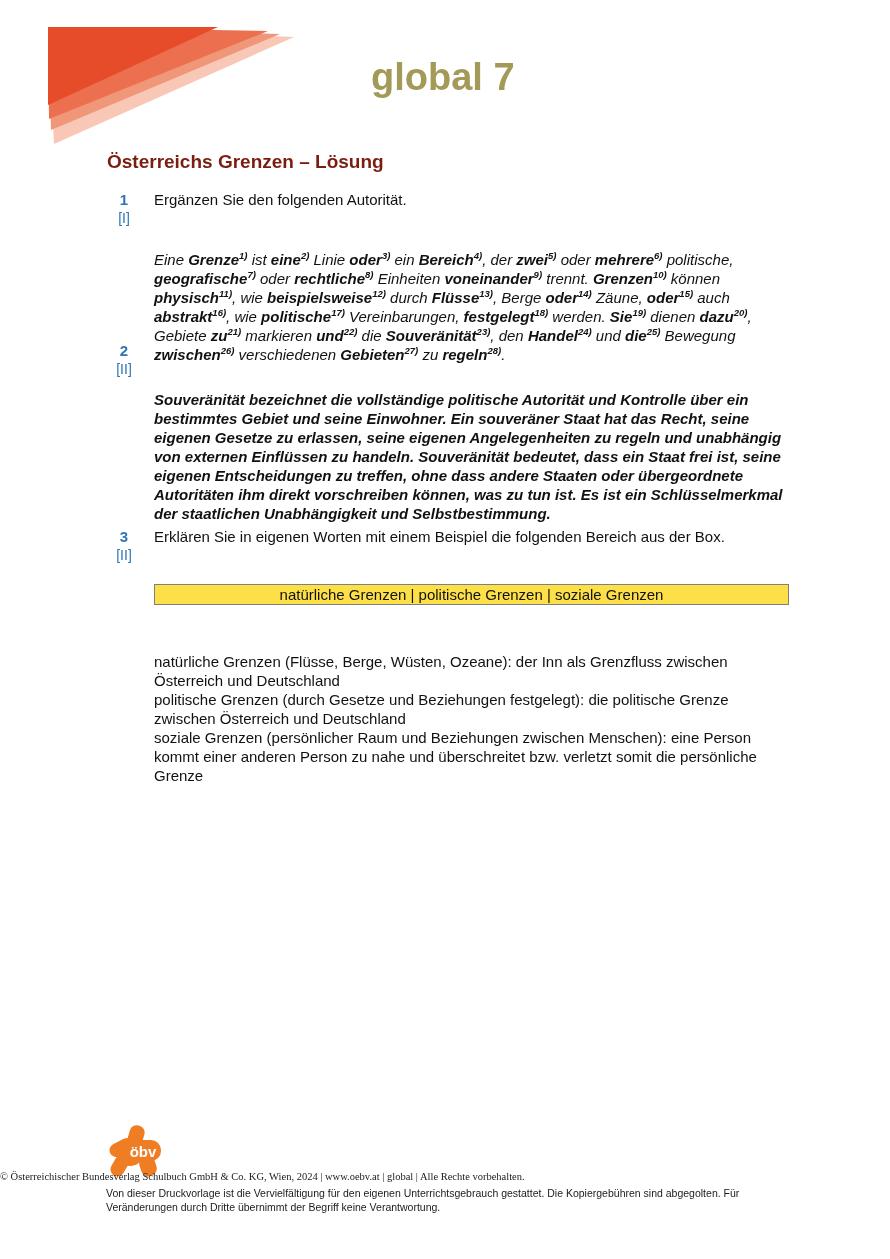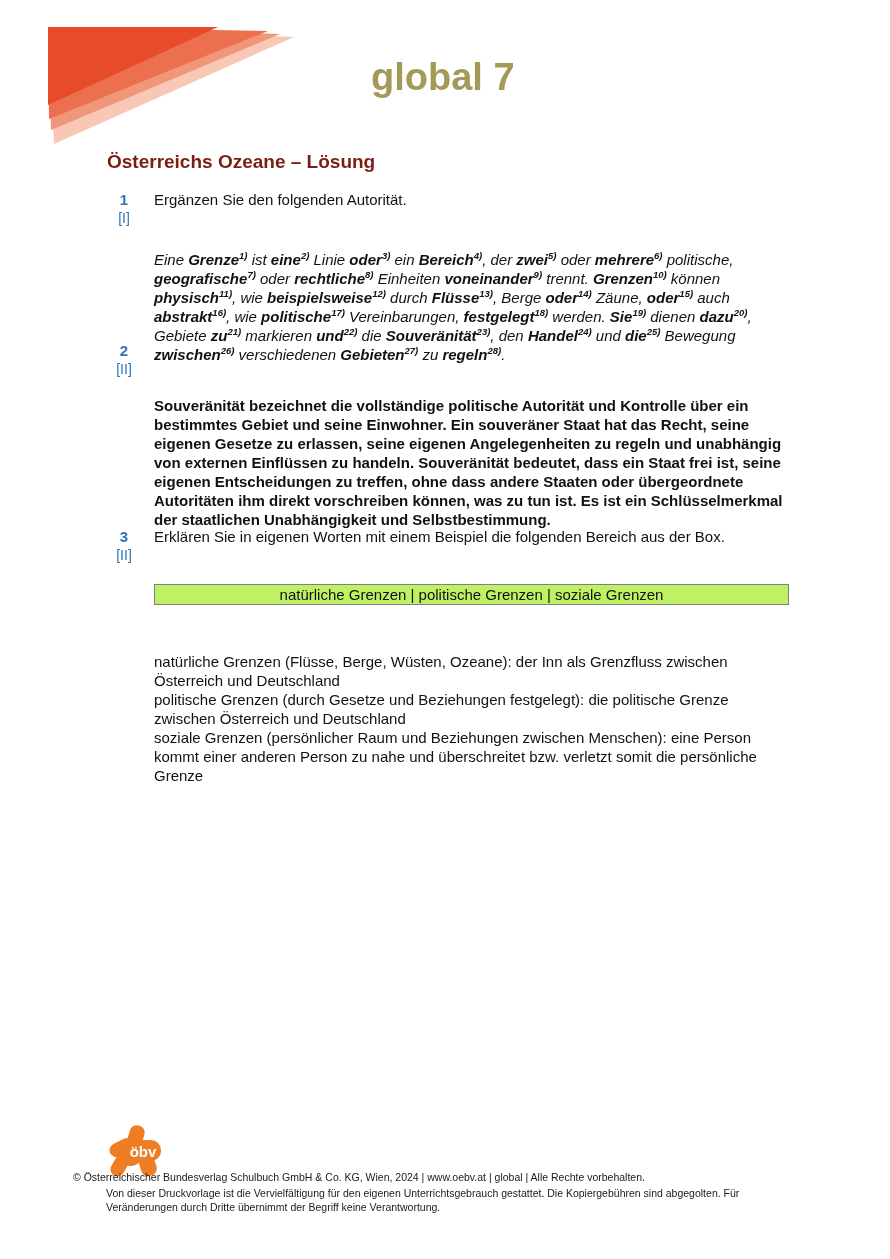--- a/index.html
+++ b/index.html
@@ -33,55 +33,55 @@
   }
   .ex-level {
     width: 34px; text-align: center;
     color: #2e75b6; font-size: 14px; line-height: 19px;
   }
   .ex-instruction { font-size: 15px; line-height: 19px; flex: 1; }
   .ex-body { margin-left: 47px; width: 635px; font-size: 15px; line-height: 19px; }
   .cloze { margin-top: 22px; font-style: italic; }
   .cloze b { font-weight: bold; }
   sup { font-size: 9.5px; line-height: 0; }
-  .answer-bolditalic { margin-top: 17px; font-weight: bold; }
+  .answer-bolditalic { margin-top: 11px; font-weight: bold; font-style: italic; }
   .term-box {
     margin-top: 19px;
-    background: #bef264;
+    background: #fde047;
     border: 1px solid #7f7f7f;
     height: 21px;
     text-align: center;
     font-size: 15px; line-height: 19px;
   }
   .answer-plain { margin-top: 47px; }
   .answer-plain .ans-line { font-size: 15px; line-height: 19px; }
   .footer-logo { position: absolute; left: 109px; top: 1125px; }
   .footer-line1 {
     position: absolute; left: 0; top: 1171px; width: 718px;
-    text-align: center; font-size: 10.5px; color: #1a1a1a;
+    font-size: 10.5px; color: #1a1a1a; font-family: Liberation Serif, serif;
   }
   .footer-line2 {
     position: absolute; left: 106px; top: 1186px; width: 672px;
     font-size: 10.5px; line-height: 14px; color: #1a1a1a;
   }
 </style>
 </head>
 <body>
 
 <div class="brand-logo">
   <svg width="250" height="118" viewBox="0 0 250 118">
     <polygon points="2,0 248,10 8,117" fill="#f8c7b6"></polygon>
     <polygon points="2,0 234,7 5,103" fill="#f09679"></polygon>
     <polygon points="2,0 222,4 3,92" fill="#ec6f4f"></polygon>
     <polygon points="2,0 172,0 2,78" fill="#e74c2a"></polygon>
   </svg>
 </div>
 <div class="brand-title">global 7</div>
 
-<div class="page-title">Österreichs Ozeane – Lösung</div>
+<div class="page-title">Österreichs Grenzen – Lösung</div>
 
 <div class="exercise ex-1">
   <div class="ex-head">
     <div class="gutter">
       <div class="ex-num">1</div>
       <div class="ex-level">[I]</div>
     </div>
     <div class="ex-instruction">Ergänzen Sie den folgenden Autorität.</div>
   </div>
   <div class="ex-body cloze"><span>Eine </span><b>Grenze<sup>1)</sup></b><span> ist </span><b>eine<sup>2)</sup></b><span> Linie </span><b>oder<sup>3)</sup></b><span> ein </span><b>Bereich<sup>4)</sup></b><span>, der </span><b>zwei<sup>5)</sup></b><span> oder </span><b>mehrere<sup>6)</sup></b><span> politische, </span><b>geografische<sup>7)</sup></b><span> oder </span><b>rechtliche<sup>8)</sup></b><span> Einheiten </span><b>voneinander<sup>9)</sup></b><span> trennt. </span><b>Grenzen<sup>10)</sup></b><span> können </span><b>physisch<sup>11)</sup></b><span>, wie </span><b>beispielsweise<sup>12)</sup></b><span> durch </span><b>Flüsse<sup>13)</sup></b><span>, Berge </span><b>oder<sup>14)</sup></b><span> Zäune, </span><b>oder<sup>15)</sup></b><span> auch </span><b>abstrakt<sup>16)</sup></b><span>, wie </span><b>politische<sup>17)</sup></b><span> Vereinbarungen, </span><b>festgelegt<sup>18)</sup></b><span> werden. </span><b>Sie<sup>19)</sup></b><span> dienen </span><b>dazu<sup>20)</sup></b><span>, Gebiete </span><b>zu<sup>21)</sup></b><span> markieren </span><b>und<sup>22)</sup></b><span> die </span><b>Souveränität<sup>23)</sup></b><span>, den </span><b>Handel<sup>24)</sup></b><span> und </span><b>die<sup>25)</sup></b><span> Bewegung </span><b>zwischen<sup>26)</sup></b><span> verschiedenen </span><b>Gebieten<sup>27)</sup></b><span> zu </span><b>regeln<sup>28)</sup></b><span>.</span></div>

